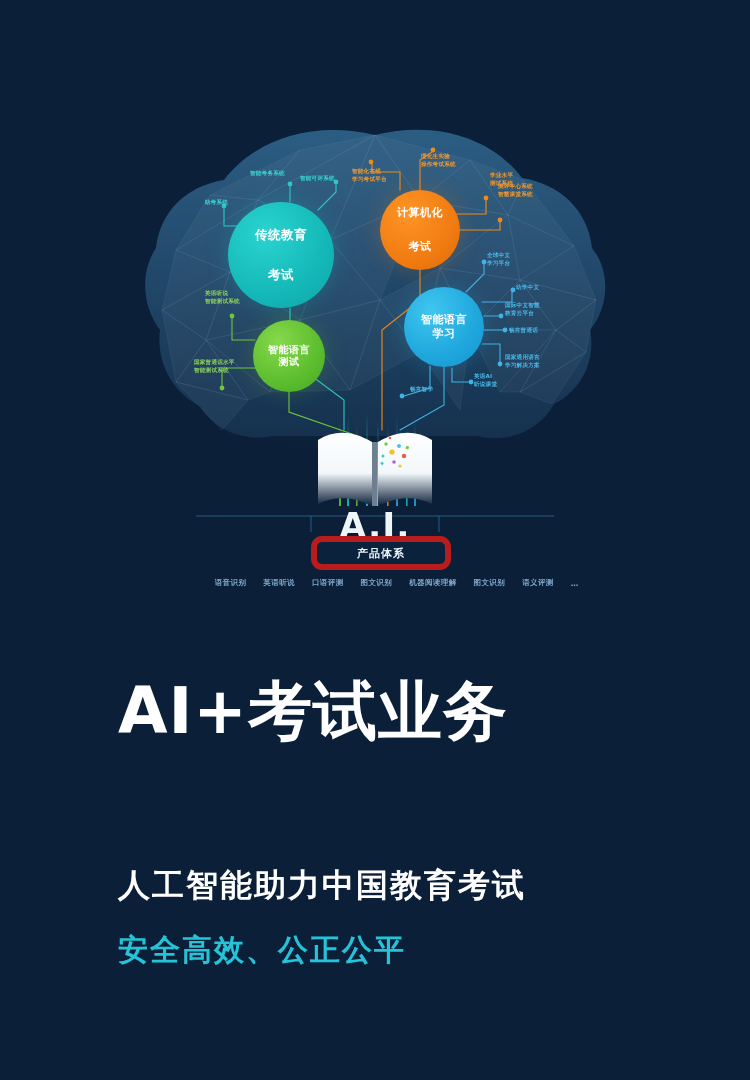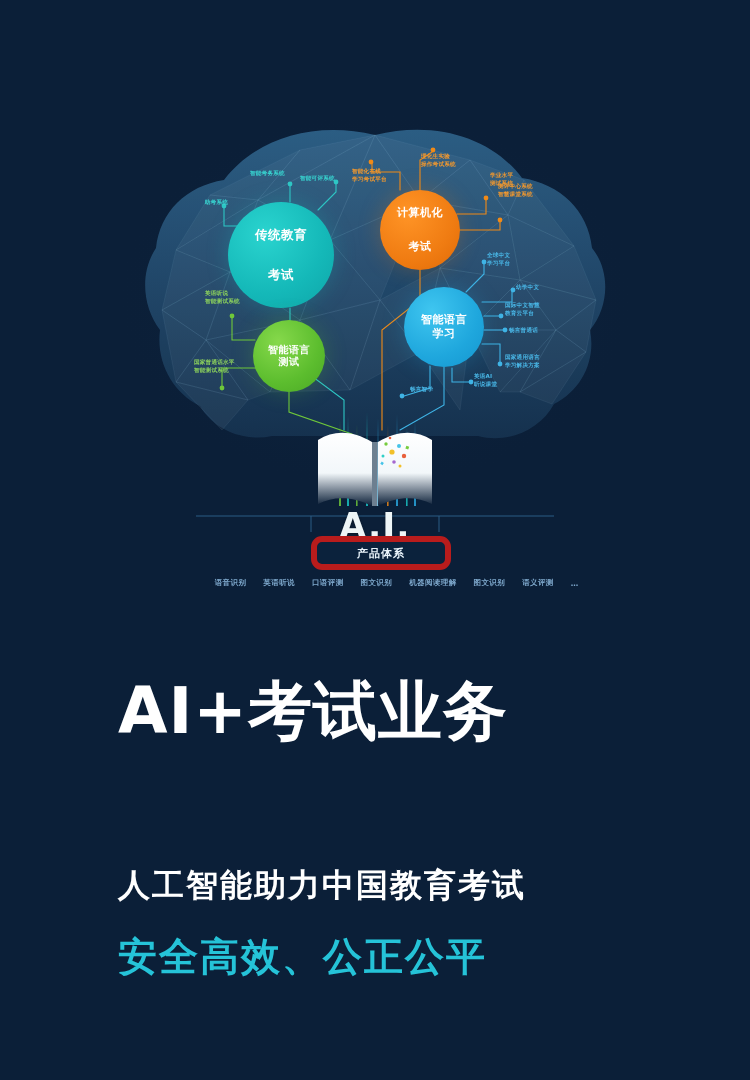--- a/index.html
+++ b/index.html
@@ -54,21 +54,21 @@
     justify-content:center;align-items:center;gap:17px;margin-left:22px;}
   .tag{color:#7ea8cc;font-size:7.5px;font-weight:bold;letter-spacing:.4px;}
   .tag.dots{letter-spacing:1px;}
 
   
   #head{position:absolute;left:118px;top:678px;width:560px;}
   #h1{font-size:64px;font-weight:bold;color:#ffffff;letter-spacing:1px;
       line-height:1.05;white-space:nowrap;}
   #h2{margin-top:119px;font-size:32px;font-weight:bold;color:#ffffff;
       letter-spacing:2px;white-space:nowrap;}
-  #h3{margin-top:22px;font-size:39px;font-weight:bold;color:#25c3d8;
+  #h3{margin-top:22px;font-size:30px;font-weight:bold;color:#25c3d8;
       letter-spacing:2px;white-space:nowrap;}
 </style>
 </head>
 <body>
 
 <div id="stage">
 
   <div id="graphic">
 
     <svg id="brainSvg" width="750" height="640" viewBox="0 0 750 640">

